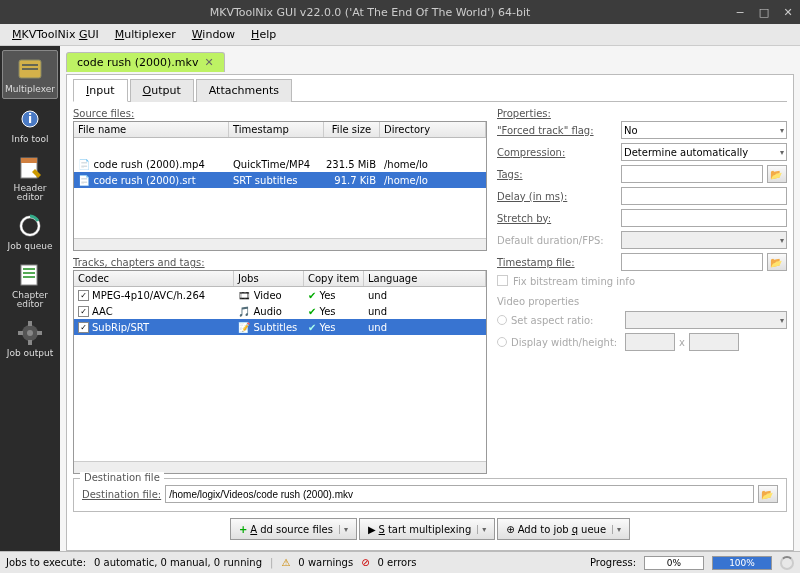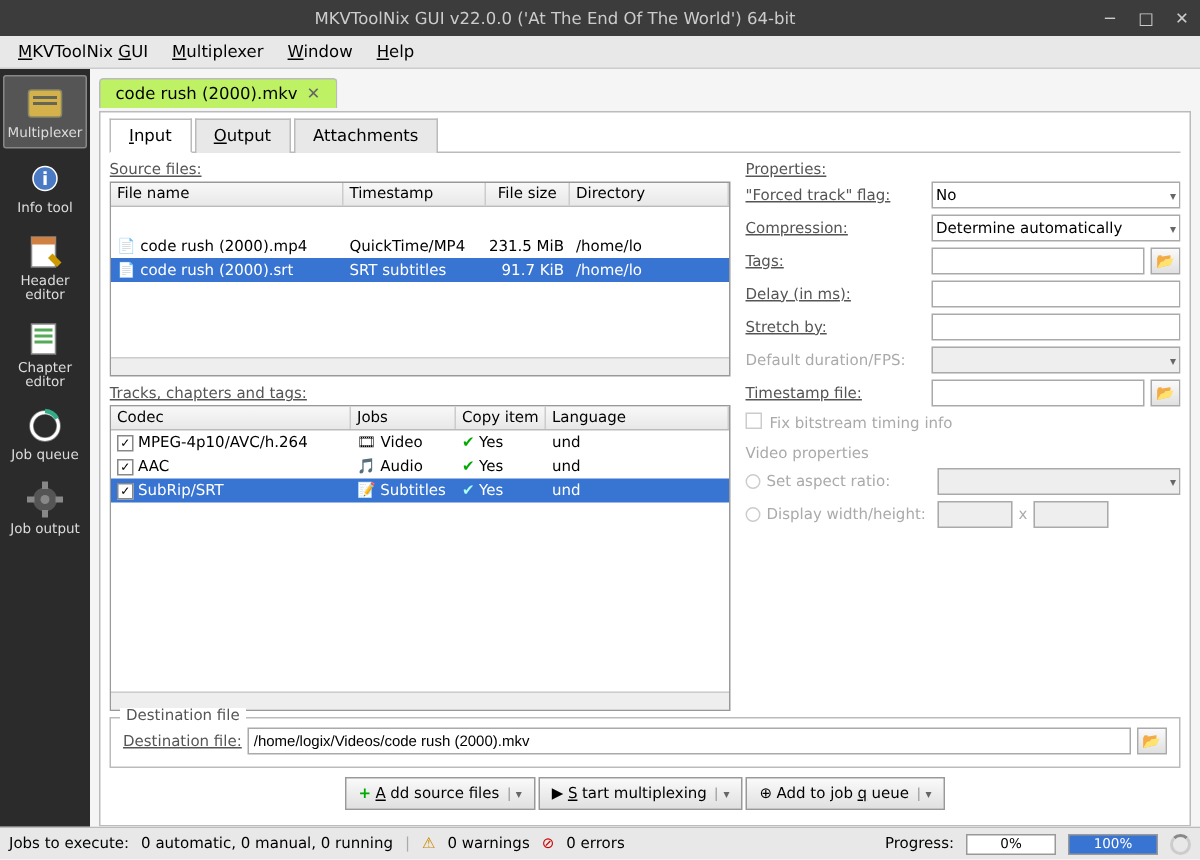--- a/index.html
+++ b/index.html
@@ -142,37 +142,37 @@
             <rect x="4" y="3" width="16" height="20" fill="#fff" stroke="#888"></rect>
             <rect x="4" y="3" width="16" height="5" fill="#d08040"></rect>
             <path d="M18 14 l6 6 l-3 3 l-6-6z" fill="#c90"></path>
           </svg>
         </div>
       <div class="label">Header editor</div>
     </div>
     <div class="sidebar-item">
       <div class="icon">
           <svg width="26" height="26">
+            <circle cx="13" cy="13" r="9" fill="none" stroke="#888" stroke-width="3"></circle>
+            <circle cx="13" cy="13" r="9" fill="none" stroke="#fff" stroke-width="2"></circle>
+            <path d="M13 3 a10 10 0 0 1 8 5" stroke="#3a8" stroke-width="3" fill="none"></path>
+          </svg>
+        </div>
+      <div class="label">Job queue</div>
+    </div>
+    <div class="sidebar-item">
+      <div class="icon">
+          <svg width="26" height="26">
             <rect x="4" y="3" width="16" height="20" fill="#fff" stroke="#888"></rect>
             <rect x="6" y="6" width="12" height="2" fill="#5a5"></rect>
             <rect x="6" y="10" width="12" height="2" fill="#5a5"></rect>
             <rect x="6" y="14" width="12" height="2" fill="#5a5"></rect>
           </svg>
         </div>
       <div class="label">Chapter editor</div>
-    </div>
-    <div class="sidebar-item">
-      <div class="icon">
-          <svg width="26" height="26">
-            <circle cx="13" cy="13" r="9" fill="none" stroke="#888" stroke-width="3"></circle>
-            <circle cx="13" cy="13" r="9" fill="none" stroke="#fff" stroke-width="2"></circle>
-            <path d="M13 3 a10 10 0 0 1 8 5" stroke="#3a8" stroke-width="3" fill="none"></path>
-          </svg>
-        </div>
-      <div class="label">Job queue</div>
     </div>
     <div class="sidebar-item">
       <div class="icon">
           <svg width="26" height="26">
             <circle cx="13" cy="13" r="8" fill="#555"></circle>
             <circle cx="13" cy="13" r="3" fill="#888"></circle>
             <g fill="#888">
               <rect x="11" y="1" width="4" height="5"></rect>
               <rect x="11" y="20" width="4" height="5"></rect>
               <rect x="1" y="11" width="5" height="4"></rect>

